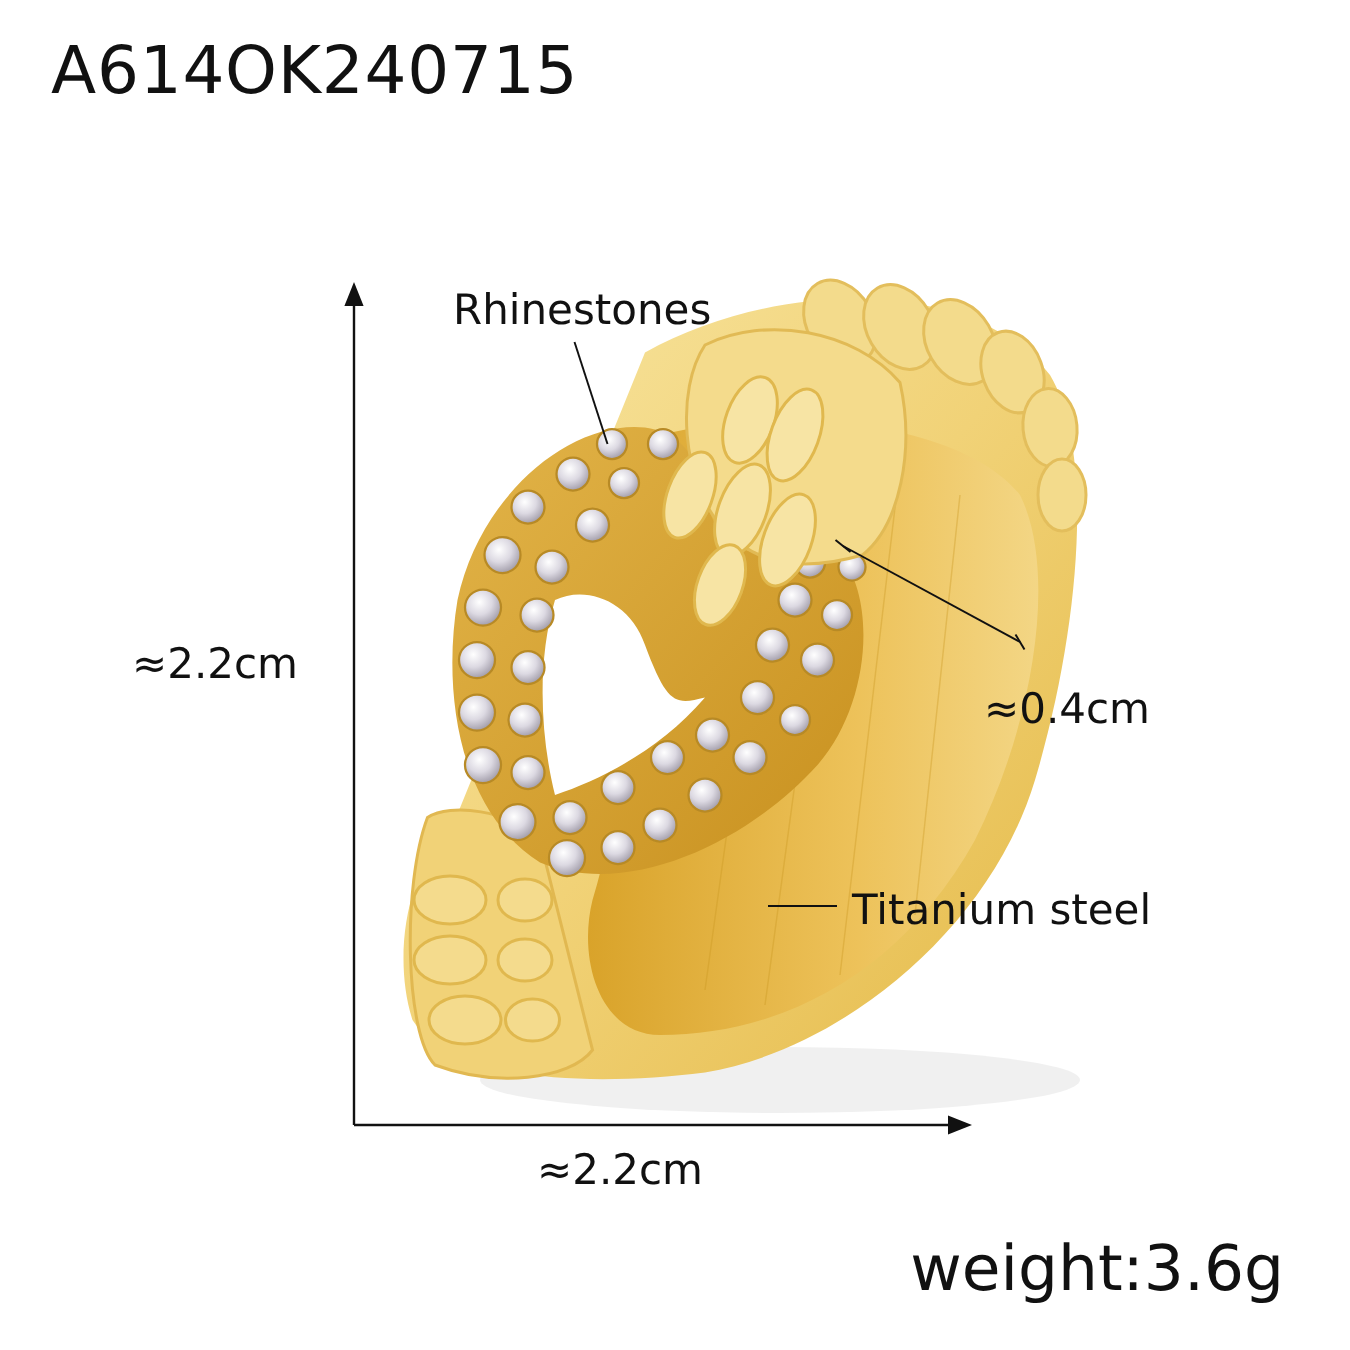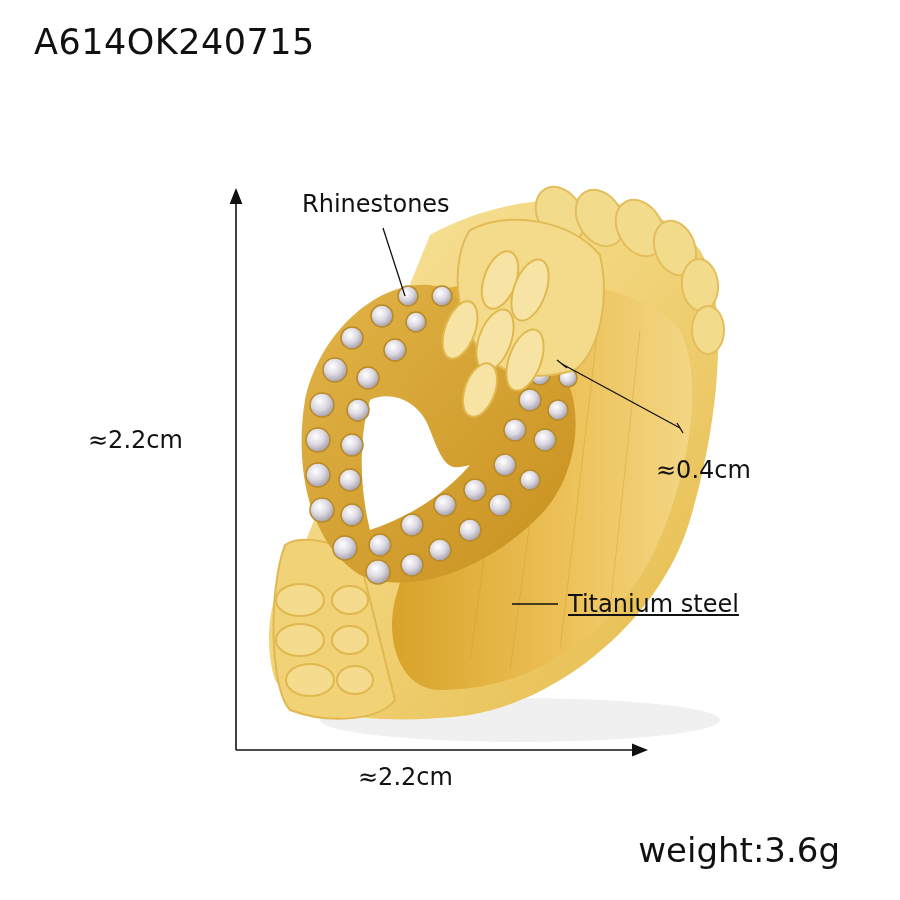--- a/index.html
+++ b/index.html
@@ -1,20 +1,20 @@
 <!DOCTYPE html>
 <html><head>
   <meta charset="utf-8">
   <style>
     html, body { margin: 0; padding: 0; background: #ffffff; }
     body { width: 900px; height: 900px; position: relative; overflow: hidden; font-family: "DejaVu Sans", "Liberation Sans", sans-serif; color: #111111; }
     .abs { position: absolute; }
-    .sku { left: 34px; top: 22px; font-size: 35px; letter-spacing: 0.5px; white-space: nowrap; }
-    .label { font-size: 24px; white-space: nowrap; }
-    .weight { right: 60px; bottom: 30px; font-size: 34px; white-space: nowrap; margin-left: 14px; }
+    .sku { left: 34px; top: 22px; font-size: 44px; letter-spacing: 0.5px; white-space: nowrap; }
+    .label { font-size: 28px; white-space: nowrap; }
+    .weight { right: 44px; bottom: 30px; font-size: 42px; white-space: nowrap; margin-left: 14px; }
     svg.stage { position: absolute; left: 0; top: 0; }
   </style>
 </head>
 <body>
 
 <div class="abs sku">A614OK240715</div>
 
 <svg class="stage" width="900" height="900" viewBox="0 0 900 900">
   <defs>
     <linearGradient id="bandGrad" x1="0" y1="0" x2="1" y2="1">
@@ -133,17 +133,17 @@
 
   <line x1="383" y1="228" x2="405" y2="296" stroke="#111" stroke-width="1.3"></line>
   <line x1="562" y1="364" x2="680" y2="428" stroke="#111" stroke-width="1.3"></line>
   <line x1="557" y1="360" x2="567" y2="368" stroke="#111" stroke-width="1.3"></line>
   <line x1="677" y1="423" x2="683" y2="433" stroke="#111" stroke-width="1.3"></line>
   <line x1="512" y1="604" x2="558" y2="604" stroke="#111" stroke-width="1.3"></line>
 </svg>
 
 <div class="abs label" style="left:302px; top:190px;">Rhinestones</div>
 <div class="abs label" style="left:656px; top:456px;">≈0.4cm</div>
-<div class="abs label" style="left:568px; top:590px;text-decoration:underline;">Titanium steel</div>
+<div class="abs label" style="left:568px; top:590px;">Titanium steel</div>
 <div class="abs label" style="left:88px; top:426px;">≈2.2cm</div>
 <div class="abs label" style="left:358px; top:763px;">≈2.2cm</div>
 
 <div class="abs weight">weight:3.6g</div>
 
 </body></html>

